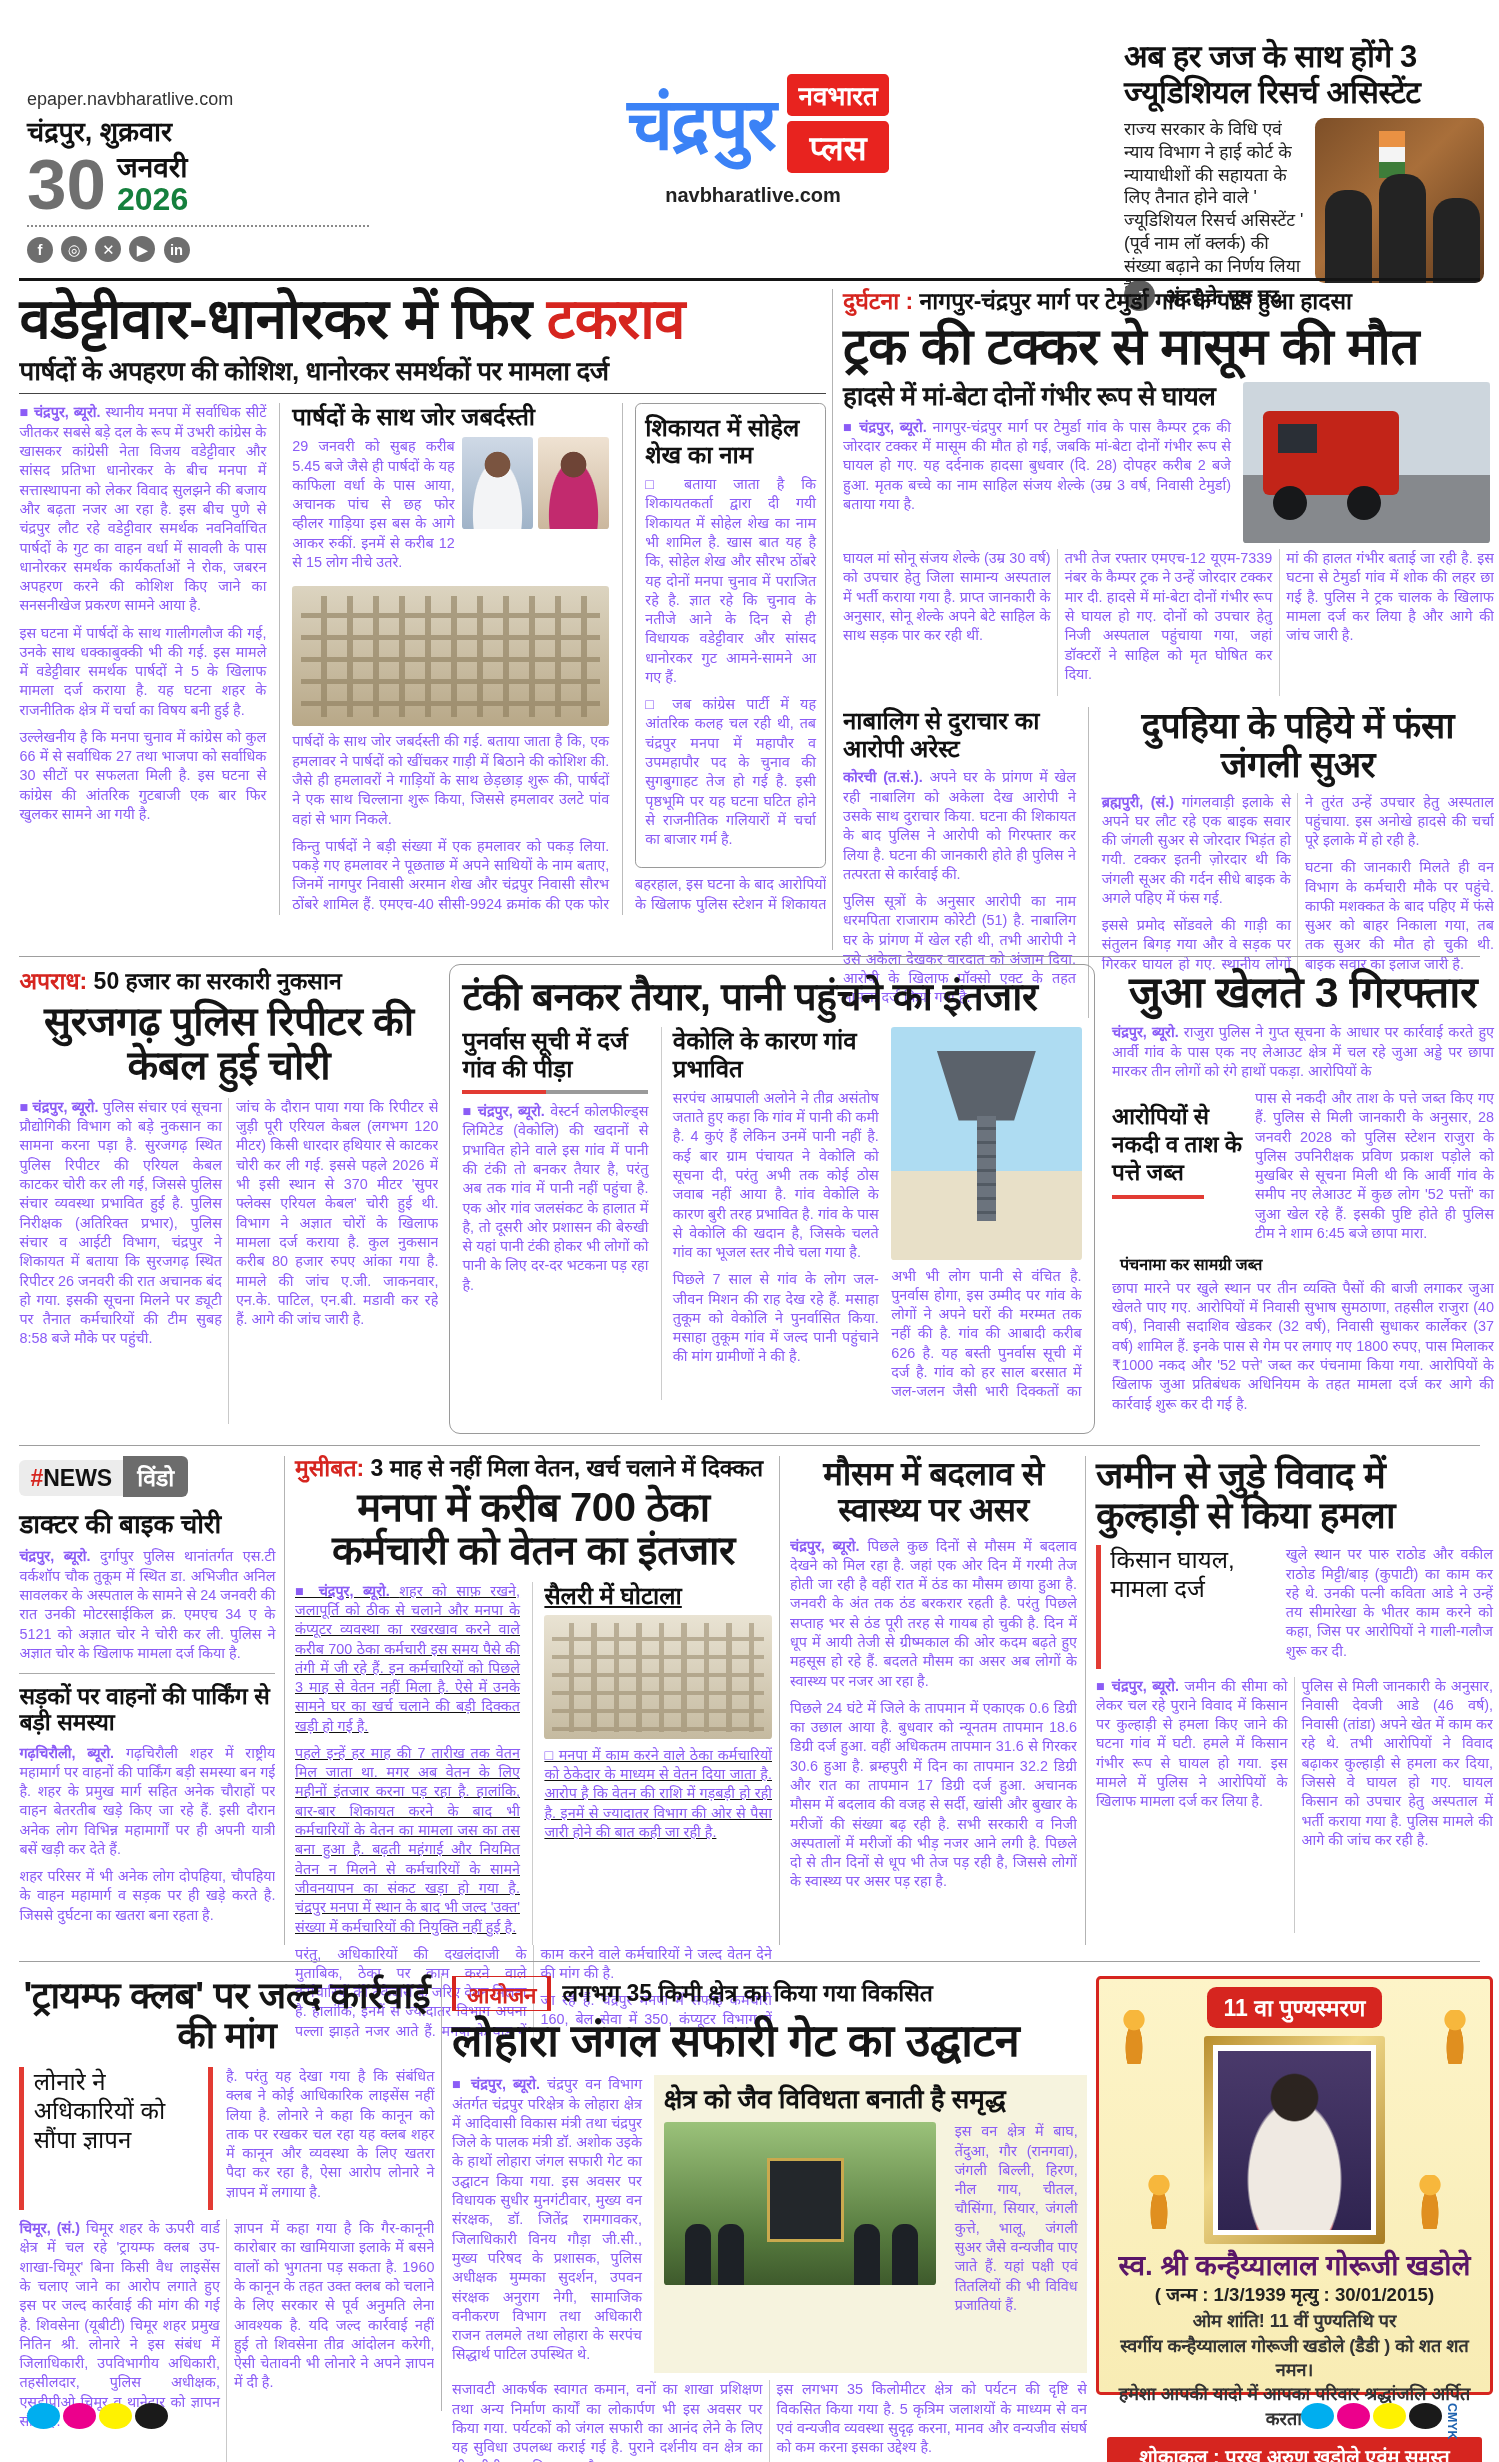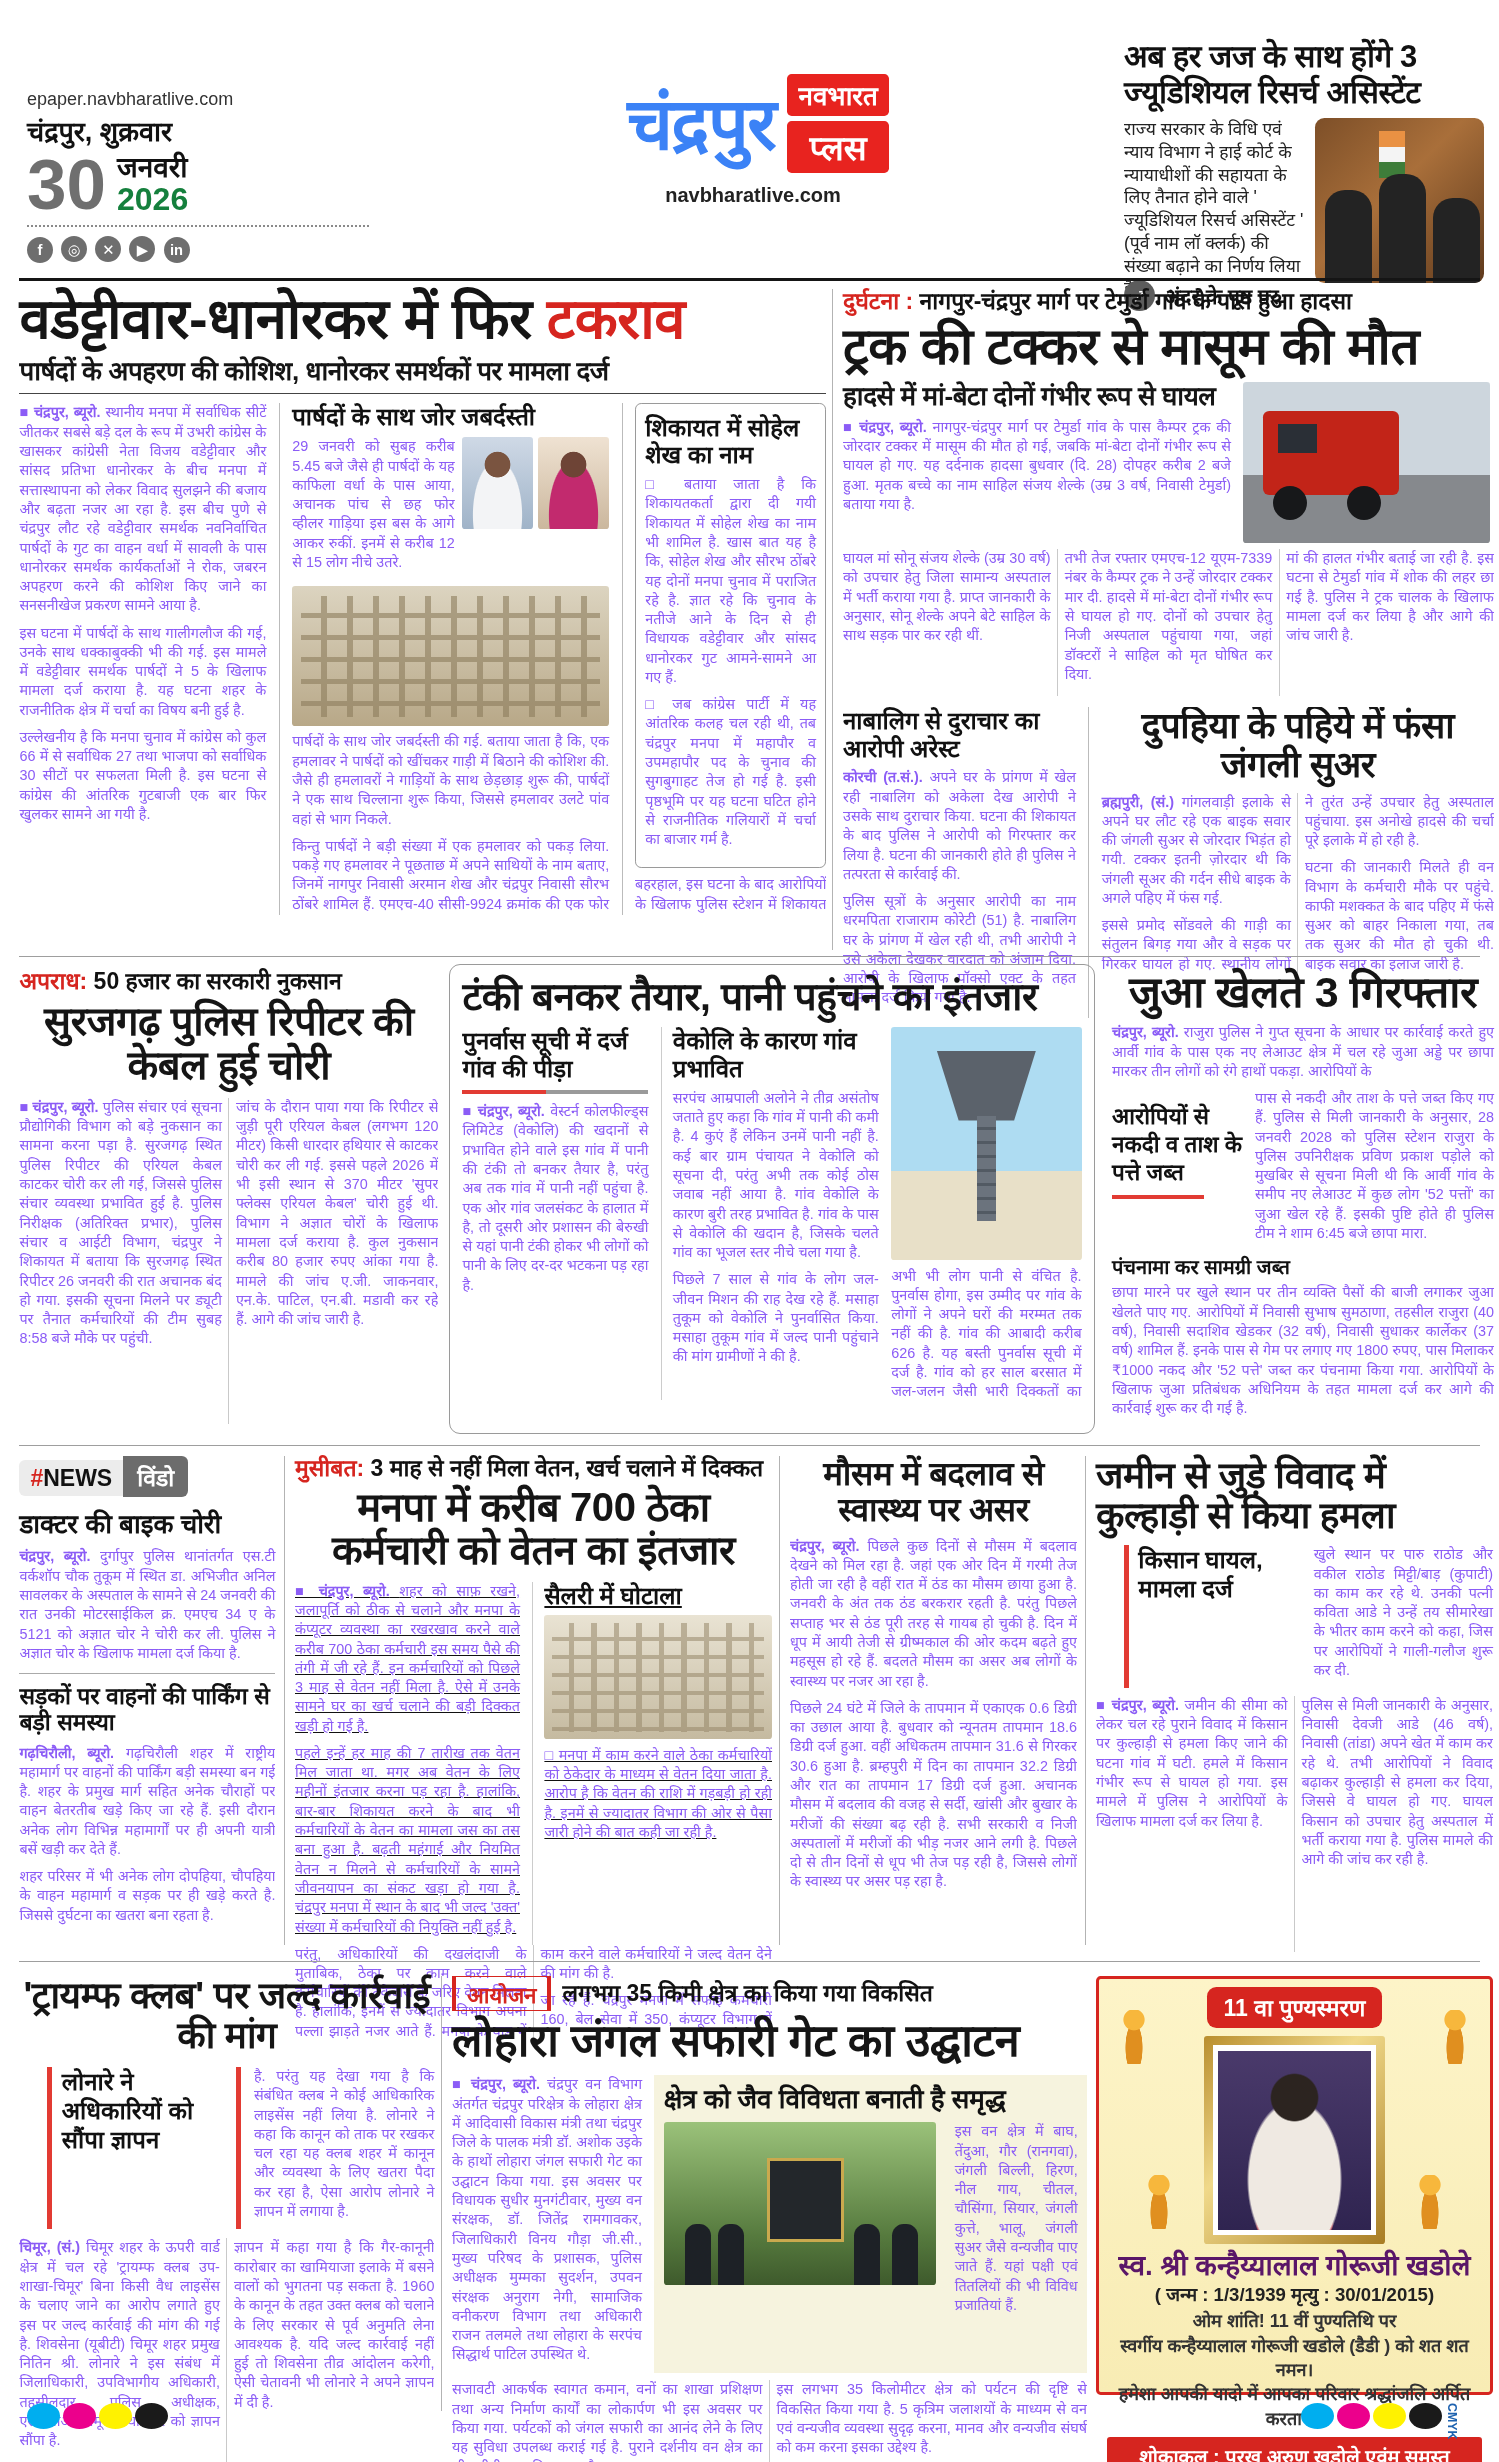--- a/index.html
+++ b/index.html
@@ -10,21 +10,21 @@
   .red{color:#d6251f;}
   .kick{font-size:23px;font-weight:bold;line-height:1.1;}
   .body-t{font-size:14.4px;line-height:1.34;text-align:justify;color:#8b5cf6;}
   .body-t p{margin:0 0 7.8px 0;}
   .byline{font-weight:bold;}
   .cols2{columns:2;column-gap:14px;column-rule:0.8px solid #c9c9c9;}
   .cols3{columns:3;column-gap:14px;column-rule:0.8px solid #c9c9c9;}
   .vline{position:absolute;width:0;border-left:0.8px solid #b3b3b3;}
   .hline{position:absolute;height:0;border-top:0.8px solid #9e9e9e;}
   .hthick{position:absolute;height:3.1px;background:#151515;}
-  .subbar{border-left:5.4px solid #e23b33;padding-left:9.3px;font-size:24px;font-weight:bold;line-height:1.22;margin-left:28px;}
+  .subbar{border-left:5.4px solid #e23b33;padding-left:9.3px;font-size:24px;font-weight:normal;line-height:1.22;}
   .ph{position:relative;overflow:hidden;border-radius:3.1px;}
   
   .site{font-size:18px;color:#333;}
   .cityday{font-size:27px;font-weight:bold;margin-top:1.6px;}
   .bigday{font-size:71px;font-weight:bold;color:#6f6f6f;line-height:0.9;}
   .mon{font-size:28px;font-weight:bold;line-height:1.05;}
   .yr{font-size:32px;font-weight:bold;color:#15803d;line-height:1.05;}
   .dotrule{border-top:2.3px dotted #8a8a8a;margin:7.8px 0;}
   .wlabel{font-size:21px;font-weight:bold;}
   .temp{font-size:26px;color:#333;}
@@ -295,21 +295,21 @@
     </div>
     <div style="display:flex;gap:11px;">
       <div style="width:132px;padding-top:14px;">
         <div class="pull">आरोपियों से नकदी व ताश के पत्ते जब्त</div>
         <div class="redline"></div>
       </div>
       <div class="body-t" style="flex:1;">
         <p>पास से नकदी और ताश के पत्ते जब्त किए गए हैं. पुलिस से मिली जानकारी के अनुसार, 28 जनवरी 2028 को पुलिस स्टेशन राजुरा के पुलिस उपनिरीक्षक प्रविण प्रकाश पड़ोले को मुखबिर से सूचना मिली थी कि आर्वी गांव के समीप नए लेआउट में कुछ लोग '52 पत्तों' का जुआ खेल रहे हैं. इसकी पुष्टि होते ही पुलिस टीम ने शाम 6:45 बजे छापा मारा.</p>
       </div>
     </div>
-    <div class="boxhead" style="font-size:20px;margin-top:4.7px;">पंचनामा कर सामग्री जब्त</div>
+    <div class="boxhead" style="font-size:16px;margin-top:4.7px;margin-left:8px;">पंचनामा कर सामग्री जब्त</div>
     <div class="body-t" style="margin-top:4.7px;height:179px;overflow:hidden;">
       <p>छापा मारने पर खुले स्थान पर तीन व्यक्ति पैसों की बाजी लगाकर जुआ खेलते पाए गए. आरोपियों में निवासी सुभाष सुमठाणा, तहसील राजुरा (40 वर्ष), निवासी सदाशिव खेडकर (32 वर्ष), निवासी सुधाकर कार्लेकर (37 वर्ष) शामिल हैं. इनके पास से गेम पर लगाए गए 1800 रुपए, पास मिलाकर ₹1000 नकद और '52 पत्ते' जब्त कर पंचनामा किया गया. आरोपियों के खिलाफ जुआ प्रतिबंधक अधिनियम के तहत मामला दर्ज कर आगे की कार्रवाई शुरू कर दी गई है.</p>
     </div>
   </div>
 
   <div class="hline" style="left:19.4px;top:1445px;width:1461px;"></div>
 
   <div class="abs" style="left:19.4px;top:1456px;width:256px;">
     <div>
       <span class="tagnews"><span class="red">#</span><span>NEWS</span></span><span class="tagwin">विंडो</span>

